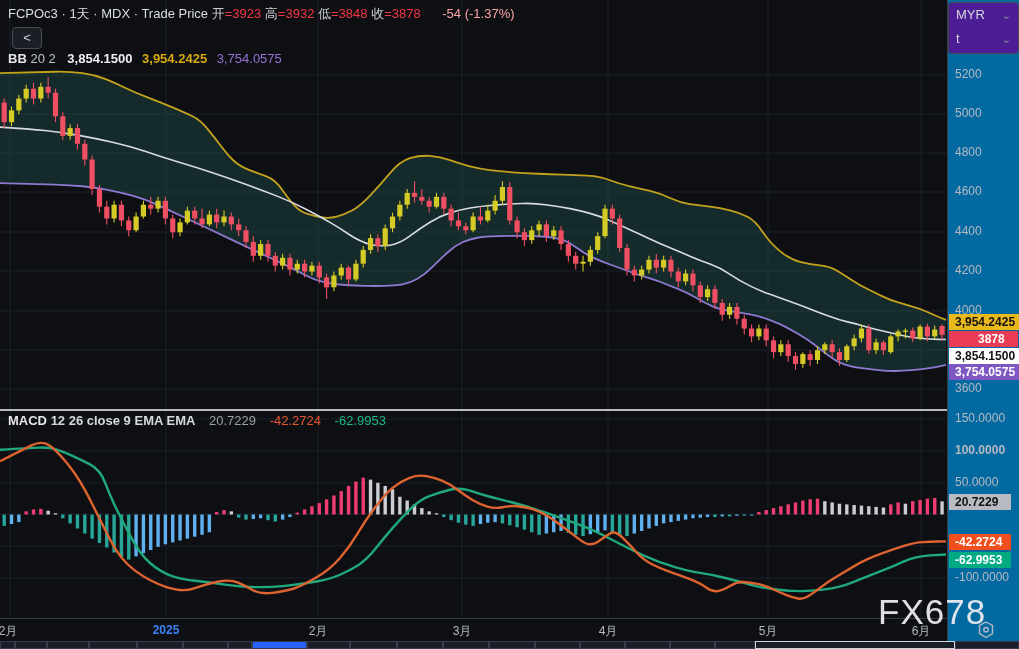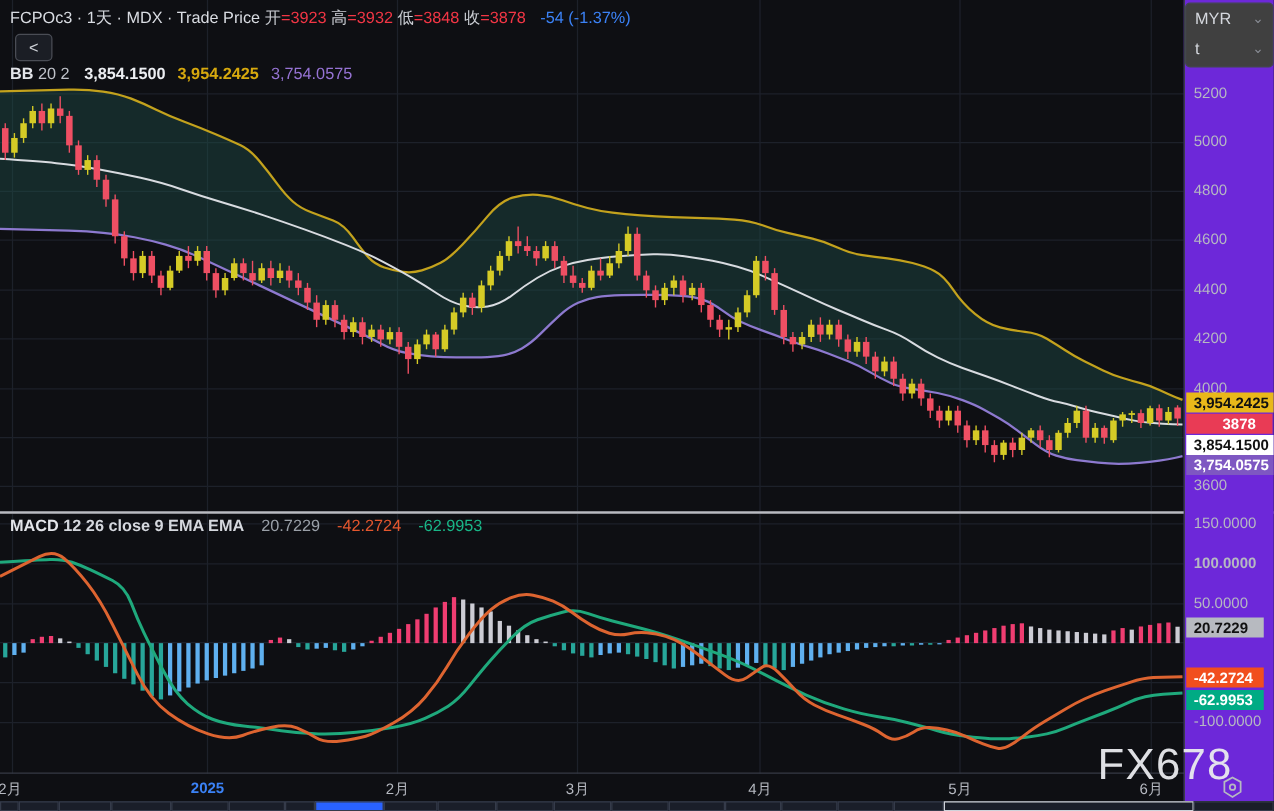--- a/index.html
+++ b/index.html
@@ -4,43 +4,43 @@
 <style>
   html,body{margin:0;padding:0;background:#0e0f13;}
   body{width:1019px;height:649px;position:relative;overflow:hidden;
        font-family:"Liberation Sans","DejaVu Sans",sans-serif;
        -webkit-font-smoothing:antialiased;}
   .pane{position:absolute;left:0;}
   #mainSvg,#macdSvg{display:block;}
   .legend{position:absolute;left:8px;font-size:13px;color:#d9dce2;white-space:nowrap;z-index:6;}
   .legend .val{color:#f23645;}
   .legend .lab{color:#c9ccd2;}
-  .chg{color:#3b82f6;margin-left:8px;}
+  .chg{color:#fca5a5;margin-left:18px;}
   .backbtn{position:absolute;left:12px;top:27px;width:28px;height:20px;border:1px solid #4a4d55;
        border-radius:4px;background:#1b1e25;color:#cfd2d8;font-size:13px;line-height:19px;
        text-align:center;z-index:6;cursor:pointer;}
   .bbrow{position:absolute;left:8px;top:51px;font-size:13px;z-index:6;white-space:nowrap;}
   .bbrow .t{color:#e3e5ea;font-weight:bold;margin-top:40px;}
   .bbrow .p{color:#bfc2c9;}
   .bbrow .basis{color:#eceef2;font-weight:bold;margin-left:8px;}
   .bbrow .up{color:#d7a90e;font-weight:bold;margin-left:6px;}
   .bbrow .lo{color:#9673d4;margin-left:6px;}
   .macdrow{position:absolute;left:8px;top:413px;font-size:13px;z-index:6;white-space:nowrap;}
   .macdrow .t{color:#e3e5ea;font-weight:bold;}
   .macdrow .p{color:#d5d8de;font-weight:bold;}
   .macdrow .h{color:#9aa0a8;margin-left:10px;}
   .macdrow .m{color:#e4572e;margin-left:10px;}
   .macdrow .s{color:#19b687;margin-left:10px;}
-  .axis{position:absolute;left:947px;top:0;width:72px;height:641px;background:#6d28d9;
+  .axis{position:absolute;left:947px;top:0;width:72px;height:641px;background:#0369a1;
         border-left:1px solid #3a3e48;z-index:5;}
   .tick{position:absolute;left:7px;font-size:12px;color:#b6b9c1;}
   .chip{position:absolute;left:1px;height:16px;font-size:12px;font-weight:bold;
         line-height:16px;padding-left:6px;z-index:7;}
   .selbox{position:absolute;left:948px;top:2px;width:69px;height:50px;border:1px solid #43464e;
-        border-radius:4px;background:#404040;z-index:8;}
+        border-radius:4px;background:#4c1d95;z-index:8;}
   .selrow{height:24px;line-height:24px;font-size:13px;color:#d5d8de;padding:0 7px;
         display:flex;justify-content:space-between;cursor:pointer;}
   .selrow .chev{color:#8b8f98;font-size:11px;}
   .sep{position:absolute;left:0;width:1019px;z-index:4;}
   .timeaxis{position:absolute;left:0;top:619px;width:1019px;height:22px;z-index:5;}
   .tlabel{position:absolute;top:4px;font-size:12px;color:#b6b9c1;white-space:nowrap;}
   .tlabel.bold{color:#3b82f6;font-weight:bold;}
   .strip{position:absolute;left:0;top:641px;width:1019px;height:8px;background:#12151d;z-index:5;}
   .seg{position:absolute;top:0;height:6px;border:1px solid #353b4a;background:#1a1e29;}
   .watermark{position:absolute;left:878px;top:592px;font-size:35px;letter-spacing:1px;

